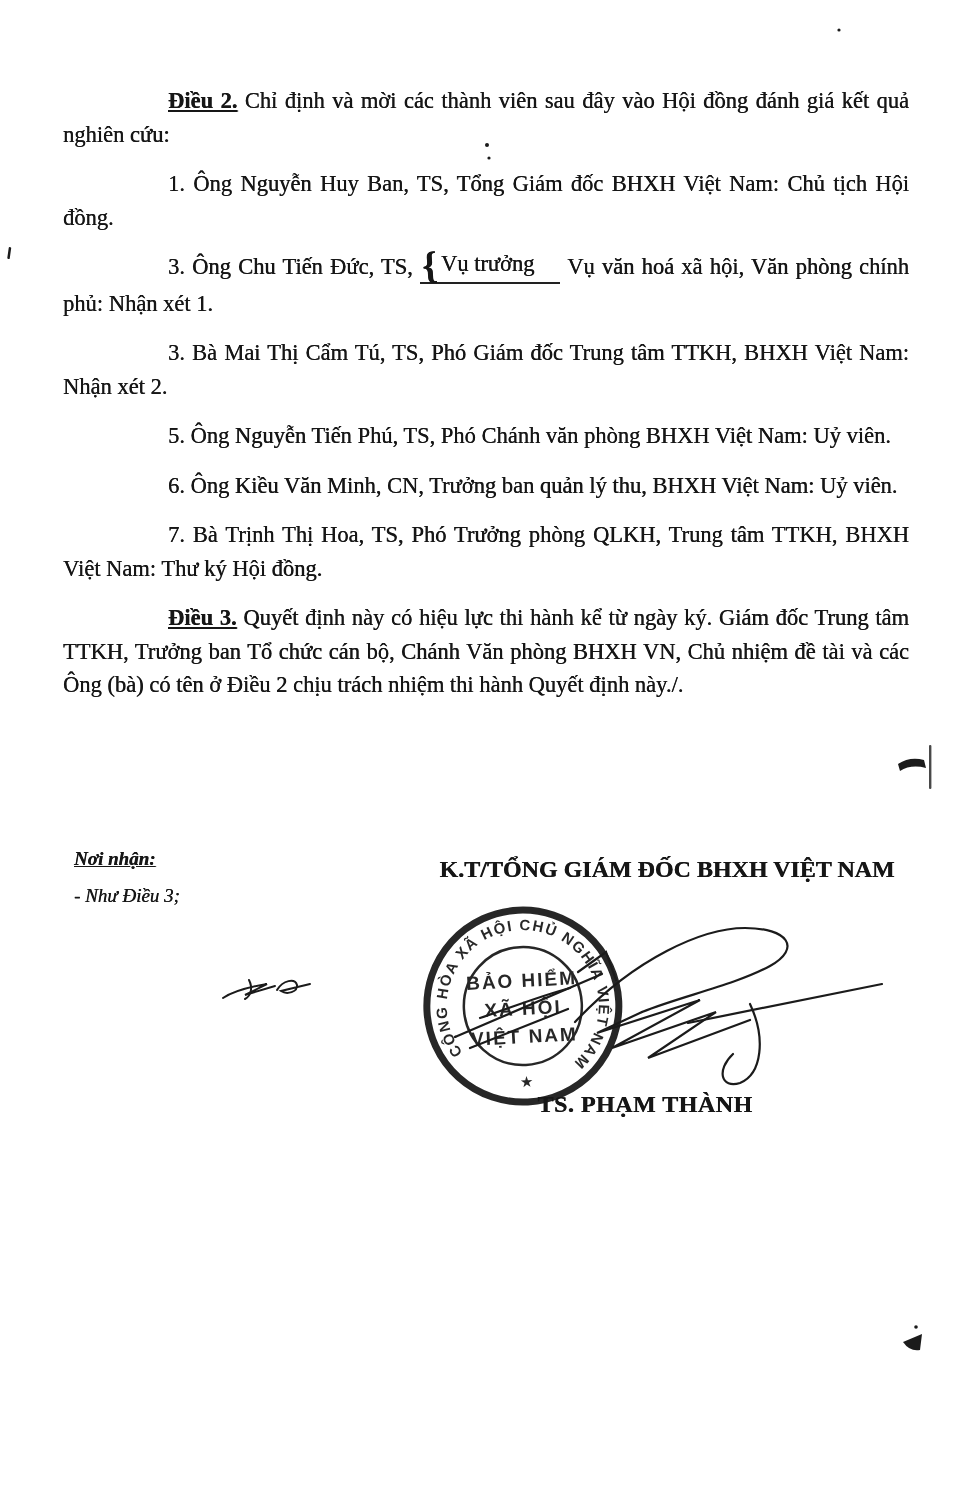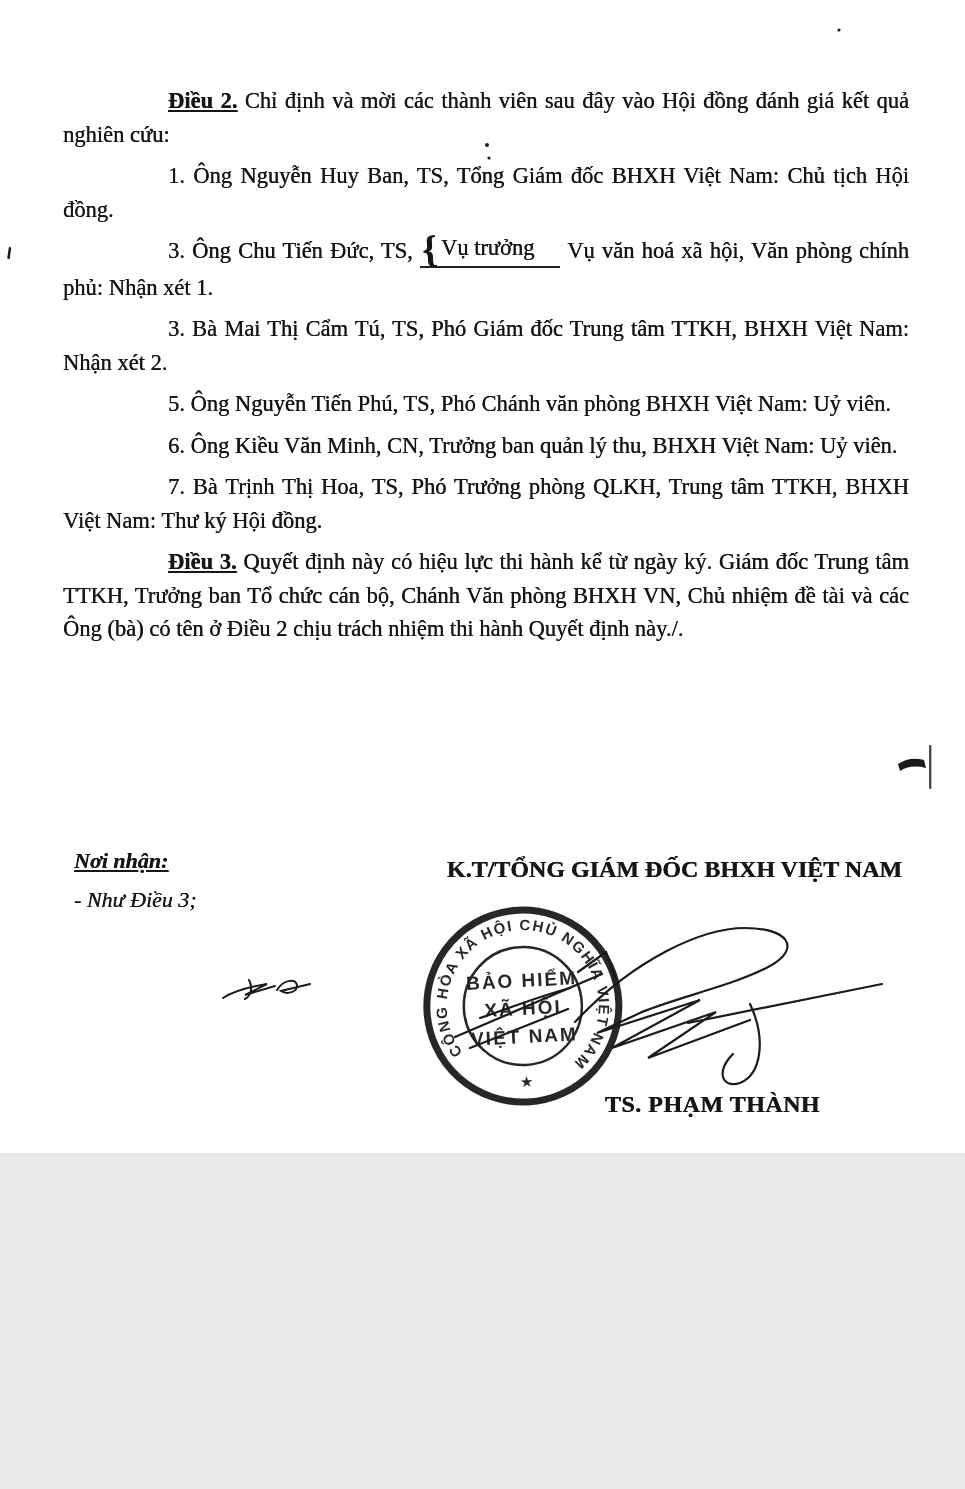--- a/index.html
+++ b/index.html
@@ -1,35 +1,35 @@
 <!DOCTYPE html>
 <html><head>
 <meta charset="utf-8">
 <style>
   html,body{margin:0;padding:0;background:#e8e8e8;}
   .page{
     position:relative;
-    width:965px;height:1153px;
+    width:965px;height:1489px;
     margin:0 auto;
     background:#ffffff;
     font-family:"Liberation Serif", serif;
     color:#161616;
     overflow:hidden;
   }
   
   .doc-body{
     position:absolute;
     top:84px;left:63px;right:56px;
     text-align:justify;
     font-size:22.5px;
     line-height:33.5px;
     text-shadow:0.35px 0 0 currentColor; 
   }
   .doc-body p{margin:0;text-indent:105px;}
-  .doc-body p + p{margin-top:8px;}
+  .doc-body p + p{margin-top:16px;}
   .art-heading{font-weight:bold;text-decoration:underline;}
   
   .ins-wrap{
     display:inline-block;
     text-indent:0;
     border-bottom:2px solid #222;
     padding:0 26px 1px 2px;
     transform:translateY(-3px);
     white-space:nowrap;
   }
@@ -37,38 +37,38 @@
     font-size:38px;
     font-weight:bold;
     line-height:0;
     vertical-align:-7px;
     display:inline-block;
     transform:rotate(-4deg);
     margin-right:4px;
   }
   
   .sig-area{position:absolute;inset:0;}
-  .recipients{position:absolute;left:74px;top:848px;font-size:22px;}
+  .recipients{position:absolute;left:74px;top:848px;font-size:19px;}
   .rec-title{
     font-weight:bold;font-style:italic;
     text-decoration:underline;
     margin-bottom:8px;
     text-shadow:0.3px 0 0 currentColor;
   }
   .rec-item{font-style:italic;line-height:36px;text-shadow:0.3px 0 0 currentColor;}
   .sig-head{
     position:absolute;left:432px;top:851px;width:470px;
-    text-align:right;font-weight:bold;font-size:24px;
+    text-align:center;font-weight:bold;font-size:24px;
     text-shadow:0.4px 0 0 currentColor;
     line-height:37px;
   }
   .sig-head .l2{position:relative;letter-spacing:0.5px;}
   .signer{
     position:absolute;left:470px;top:1091px;width:350px;
-    text-align:right;font-weight:bold;font-size:24px;
+    text-align:center;font-weight:bold;font-size:24px;
     letter-spacing:0.5px;
     text-shadow:0.4px 0 0 currentColor;
   }
   .stamp-svg{position:absolute;left:413px;top:903px;transform:rotate(-3deg);opacity:0.92;}
   .scrawl-svg{position:absolute;left:420px;top:890px;}
   .mark-svg{display:inline-block;vertical-align:-2px;margin-left:10px;}
   .initials-svg{position:absolute;left:215px;top:968px;}
   .artifacts{position:absolute;inset:0;pointer-events:none;}
 </style>
 </head>

